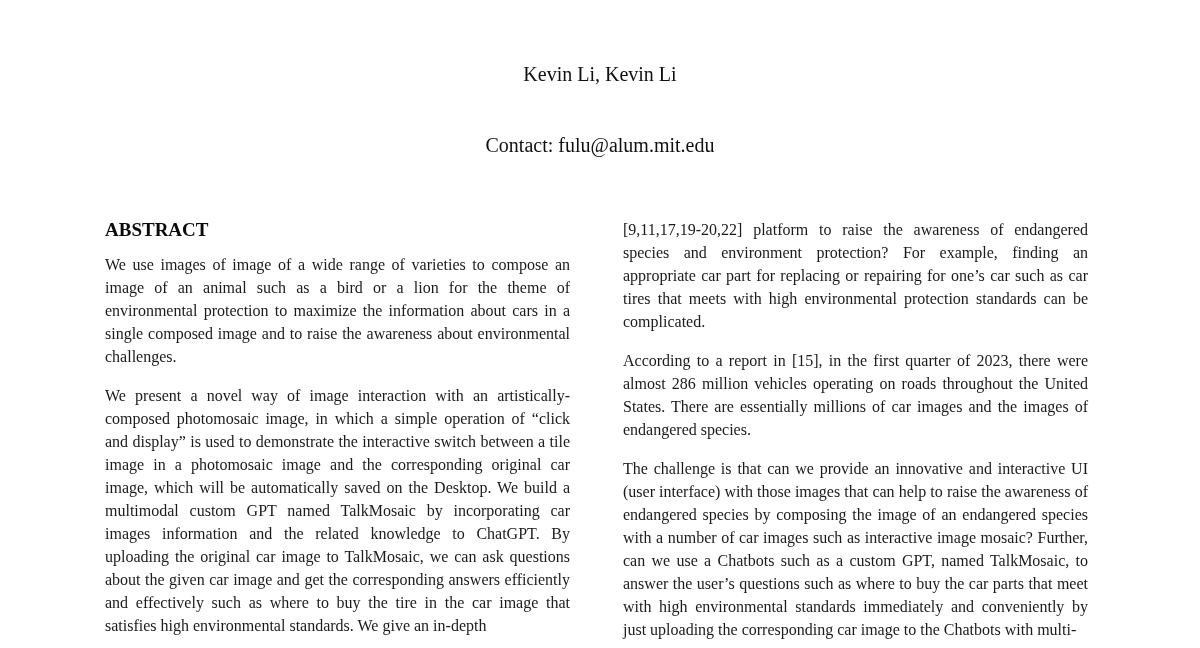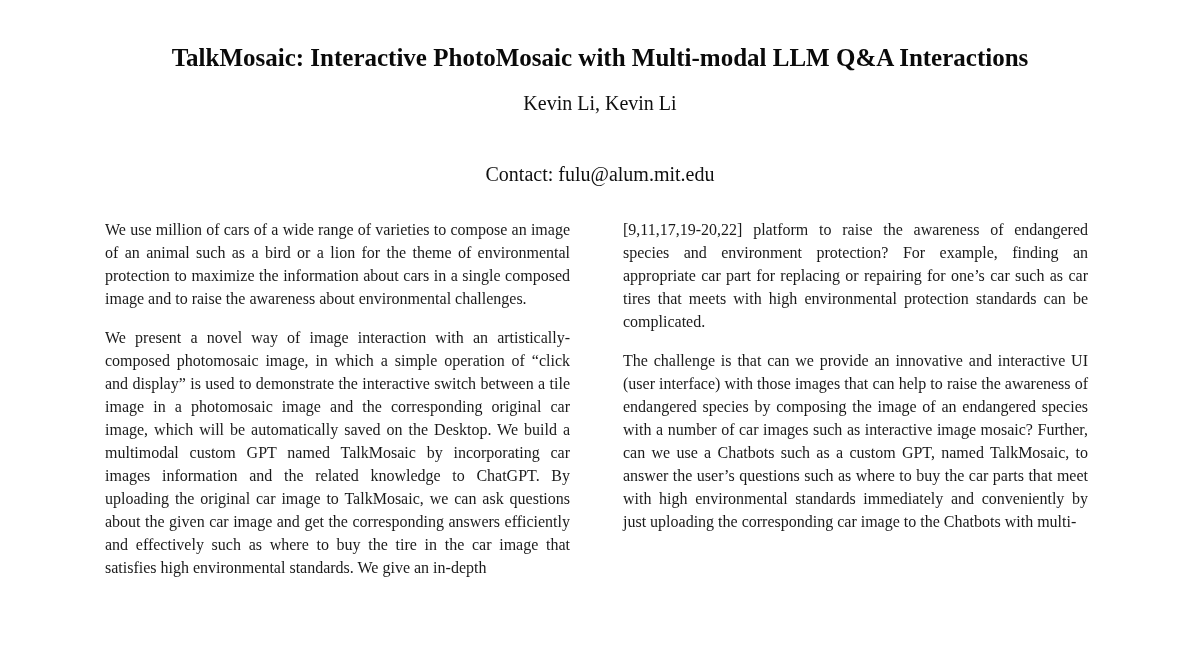--- a/index.html
+++ b/index.html
@@ -65,29 +65,30 @@
   }
   .col p {
     margin: 0 8px 16px 0;
   }
 </style>
 </head>
 <body>
 
 <div class="page">
   <header>
-    <h1 class="paper-title">TalkMosaic: Interactive PhotoMosaic with Multi-modal LLM Q&amp;A Interactions</h1>
     <div class="authors-line">Kevin Li, Kevin Li</div>
     <div class="contact-line">Contact: fulu@alum.mit.edu</div>
   </header>
 
   <div class="columns">
     <div class="col">
-      <p>We use million of cars of a wide range of varieties to compose an image of an animal such as a bird or a lion for the theme of environmental protection to maximize the information about cars in a single composed image and to raise the awareness about environmental challenges.</p>
+      <h2 class="section-heading">ABSTRACT</h2>
+      <p>We use images of image of a wide range of varieties to compose an image of an animal such as a bird or a lion for the theme of environmental protection to maximize the information about cars in a single composed image and to raise the awareness about environmental challenges.</p>
       <p>We present a novel way of image interaction with an artistically-composed photomosaic image, in which a simple operation of “click and display” is used to demonstrate the interactive switch between a tile image in a photomosaic image and the corresponding original car image, which will be automatically saved on the Desktop. We build a multimodal custom GPT named TalkMosaic by incorporating car images information and the related knowledge to ChatGPT. By uploading the original car image to TalkMosaic, we can ask questions about the given car image and get the corresponding answers efficiently and effectively such as where to buy the tire in the car image that satisfies high environmental standards. We give an in-depth</p>
     </div>
 
     <div class="col">
       <p>[9,11,17,19-20,22] platform to raise the awareness of endangered species and environment protection? For example, finding an appropriate car part for replacing or repairing for one’s car such as car tires that meets with high environmental protection standards can be complicated.</p>
+      <p>According to a report in [15], in the first quarter of 2023, there were almost 286 million vehicles operating on roads throughout the United States. There are essentially millions of car images and the images of endangered species.</p>
       <p>The challenge is that can we provide an innovative and interactive UI (user interface) with those images that can help to raise the awareness of endangered species by composing the image of an endangered species with a number of car images such as interactive image mosaic? Further, can we use a Chatbots such as a custom GPT, named TalkMosaic, to answer the user’s questions such as where to buy the car parts that meet with high environmental standards immediately and conveniently by just uploading the corresponding car image to the Chatbots with multi-</p>
     </div>
   </div>
 </div>
 
 </body></html>

